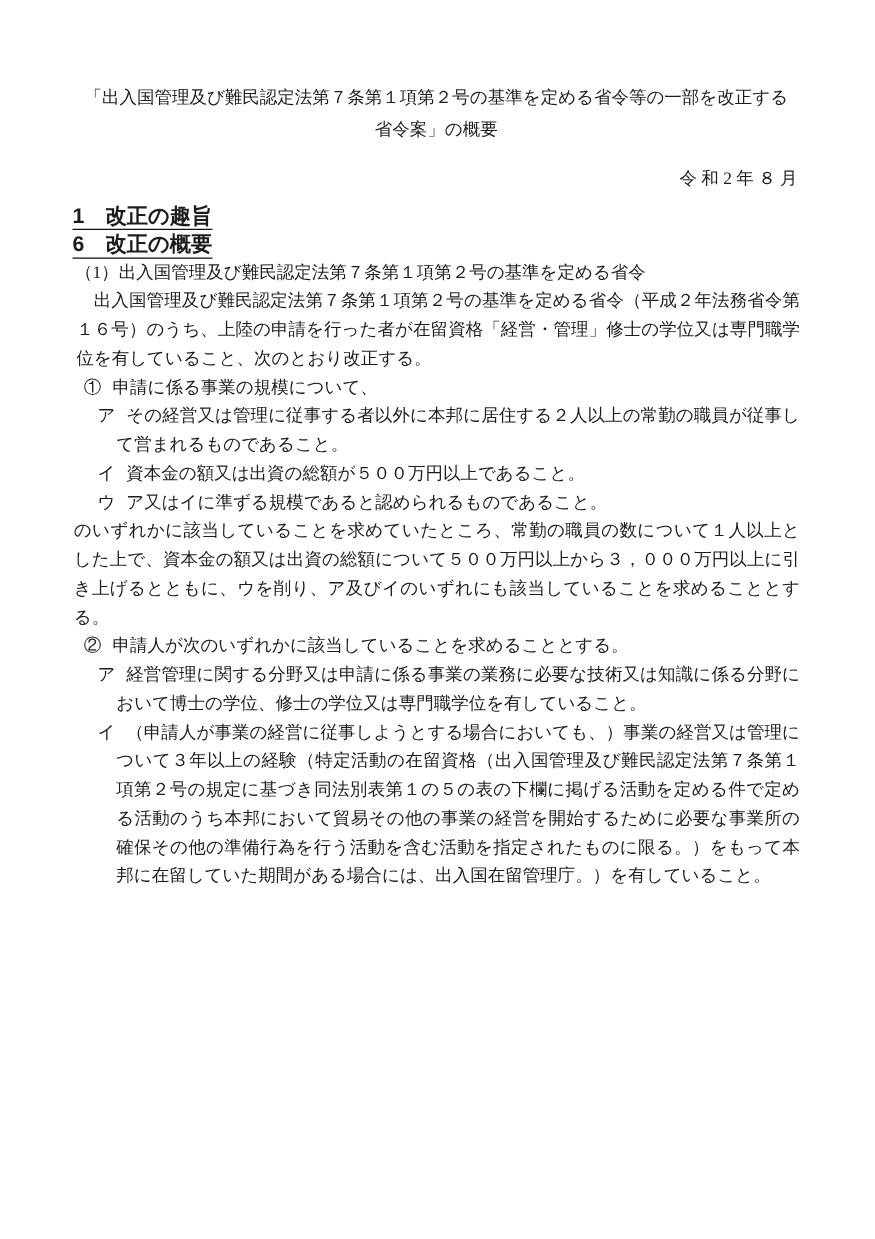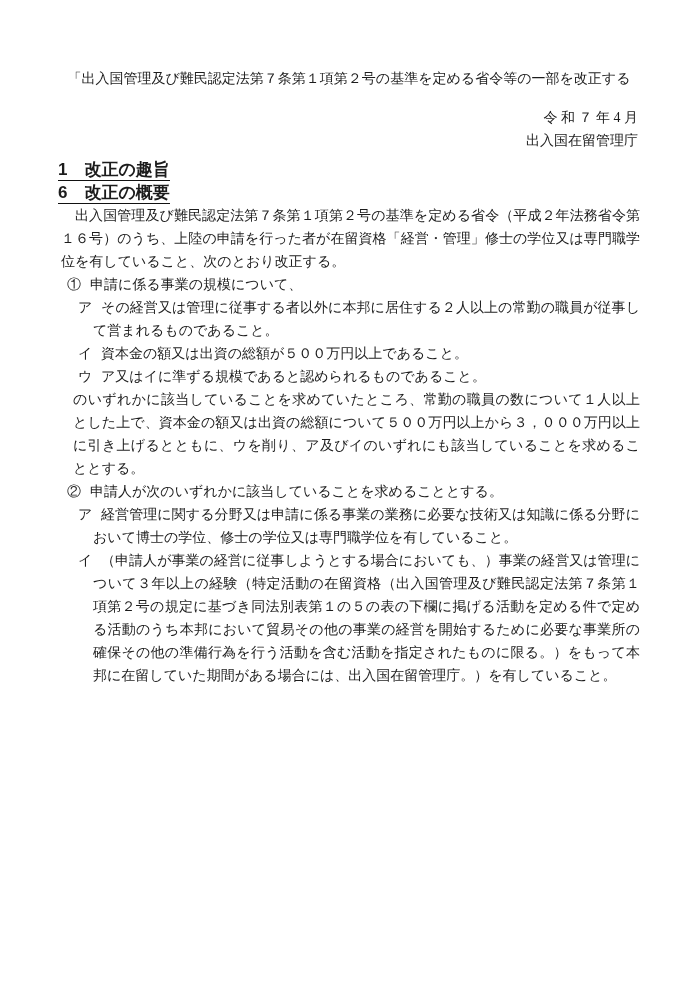--- a/index.html
+++ b/index.html
@@ -70,45 +70,46 @@
   .smarker {
     flex: 0 0 auto;
     width: 15px;
   }
   .stext {
     flex: 1;
     text-indent: 8px;
     text-align: justify;
   }
   .conclusion {
-    margin: 0 0 0 15px;
+    margin: 0 0 0 1px;
     text-align: justify;
   }
 </style>
 </head>
 <body>
 
 <div class="page">
 
   <div class="doc-title">
     <div>「出入国管理及び難民認定法第７条第１項第２号の基準を定める省令等の一部を改正する</div>
+    <div>省令案」の概要</div>
   </div>
 
   <div class="byline">
-    <div>令 和 ７ 年 4 月</div>
-    <div>出入国在留管理庁</div>
+    <div>令 和 2 年 ８ 月</div>
   </div>
 
   <div>
     <h2 class="sec-heading"><span class="hu">1　改正の趣旨</span></h2>
   </div>
 
   <div>
     <h2 class="sec-heading"><span class="hu">6　改正の概要</span></h2>
 
+    <div class="subhead">（1）出入国管理及び難民認定法第７条第１項第２号の基準を定める省令</div>
     <p class="para">出入国管理及び難民認定法第７条第１項第２号の基準を定める省令（平成２年法務省令第１６号）のうち、上陸の申請を行った者が在留資格「経営・管理」修士の学位又は専門職学位を有していること、次のとおり改正する。</p>
 
     <div class="item">
       <span class="imarker">①</span>
       <div class="itext">申請に係る事業の規模について、</div>
     </div>
 
     <div class="subitem">
       <span class="smarker">ア</span>
       <div class="stext">その経営又は管理に従事する者以外に本邦に居住する２人以上の常勤の職員が従事して営まれるものであること。</div>

